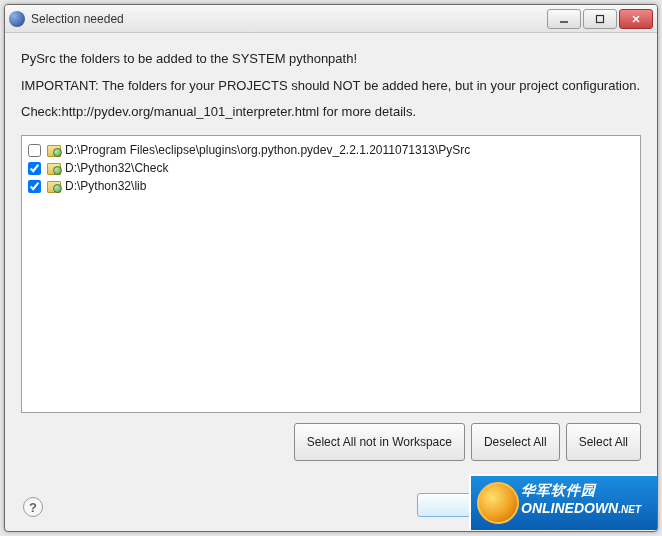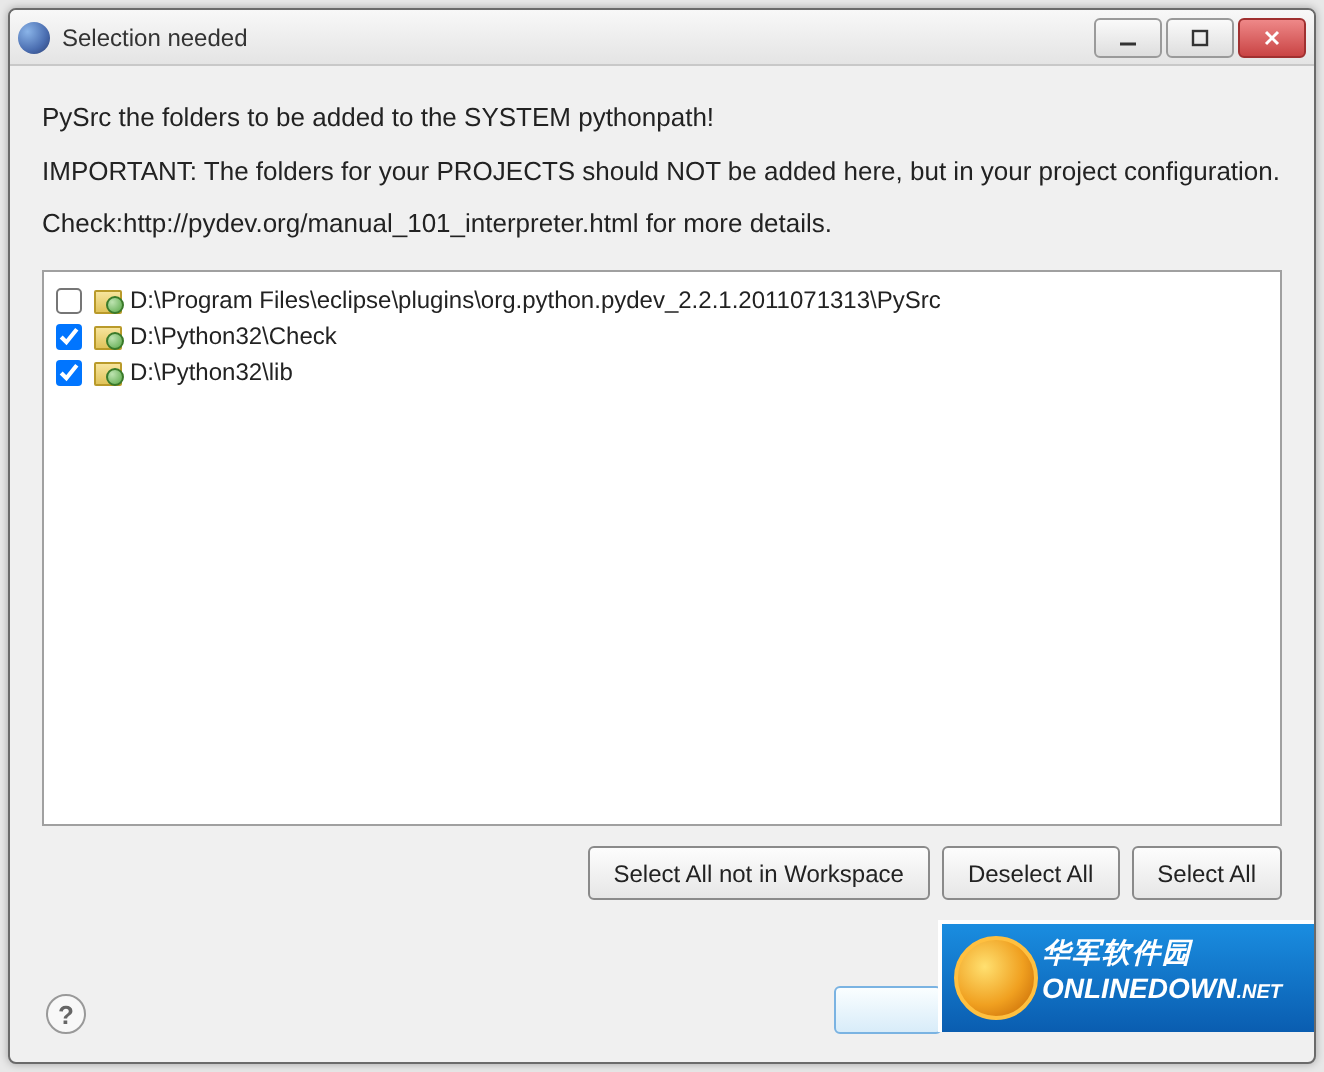--- a/index.html
+++ b/index.html
@@ -89,21 +89,21 @@
   border: 1px solid #3a7a2a;
   border-radius: 50%;
 }
 .button-row {
   margin-top: 10px;
   display: flex;
   justify-content: flex-end;
   gap: 6px;
 }
 .btn {
-  height: 27px;
+  height: 38px;
   padding: 0 12px;
   font-size: 12px;
   background: linear-gradient(#fdfdfd, #e6e6e6);
   border: 1px solid #8a8a8a;
   border-radius: 3px;
   color: #222;
   cursor: pointer;
 }
 .help-row {
   position: absolute;
@@ -114,21 +114,21 @@
   width: 20px; height: 20px;
   border: 1px solid #999;
   border-radius: 50%;
   display: flex; align-items: center; justify-content: center;
   color: #666; font-size: 13px; font-weight: bold;
   background: #f8f8f8;
   cursor: pointer;
 }
 .watermark {
   position: absolute;
-  right: 0; bottom: 15px;
+  right: 0; bottom: 1px;
   width: 188px; height: 56px;
   background: linear-gradient(#1a8de0, #0a5db0);
   border: 2px solid #fff;
   border-right: none; border-bottom: none;
   padding: 4px 10px;
   overflow: hidden;
 }
 .watermark .globe {
   position: absolute; left: 6px; top: 6px;
   width: 42px; height: 42px; border-radius: 50%;

